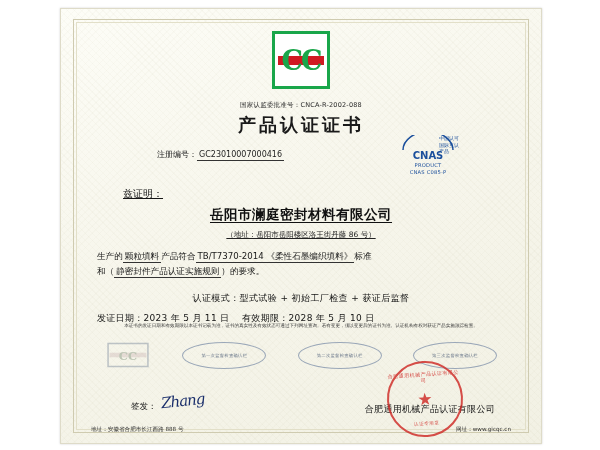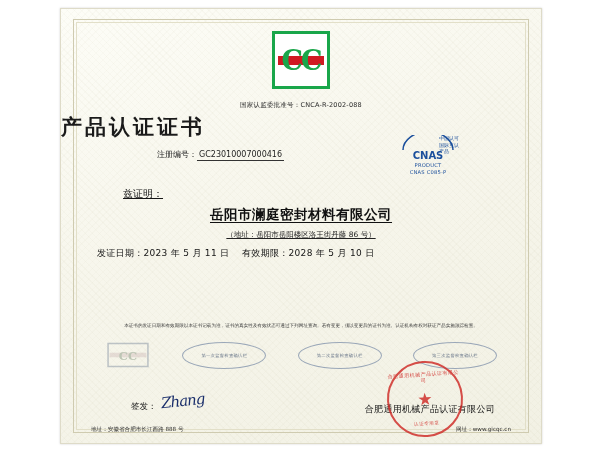--- a/index.html
+++ b/index.html
@@ -106,23 +106,24 @@
     color: #2a2a2a;
     letter-spacing: 0.2px;
   }
 
   
   .main-title {
     position: absolute;
     top: 104px;
     left: 0;
     width: 100%;
+    text-align: center;
     font-family: "DejaVu Serif", "Liberation Serif", serif;
     font-weight: bold;
-    font-size: 21px;
+    font-size: 18px;
     letter-spacing: 3px;
     color: #1a1a1a;
   }
 
   
   .reg-line {
     position: absolute;
     top: 140px;
     left: 96px;
     font-size: 8px;
@@ -374,21 +375,26 @@
         <div>国际互认</div>
         <div>产品</div>
       </div>
     </div>
 
     <div class="body-wrap">
       <div class="zi-ming">兹证明：</div>
       <div class="company">岳阳市澜庭密封材料有限公司</div>
       <div class="address">（地址：岳阳市岳阳楼区洛王街丹藤 86 号）</div>
 
-
+      <div class="para">
+        <span>生产的</span><span class="u">颗粒填料</span><span>产品符合</span><span class="u">TB/T7370-2014  《柔性石墨编织填料》</span><span>标准</span><br>
+        <span>和（</span><span class="u">静密封件产品认证实施规则</span><span>）的要求。</span>
+      </div>
+
+      <div class="modes">认证模式：型式试验 + 初始工厂检查 + 获证后监督</div>
 
       <div class="dates">
         <span>发证日期：</span><span>2023 年 5 月 11 日</span>&nbsp;&nbsp;&nbsp;&nbsp;<span>有效期限：</span><span>2028 年 5 月 10 日</span>
       </div>
     </div>
 
     <div class="fineprint">本证书的发证日期和有效期限以本证书记载为准，证书的真实性及有效状态可通过下列网址查询。若有变更，须以变更后的证书为准。认证机构有权对获证产品实施跟踪检查。</div>
 
     <div class="stamps-row">
       <svg class="cqc-watermark" viewBox="0 0 60 36">

